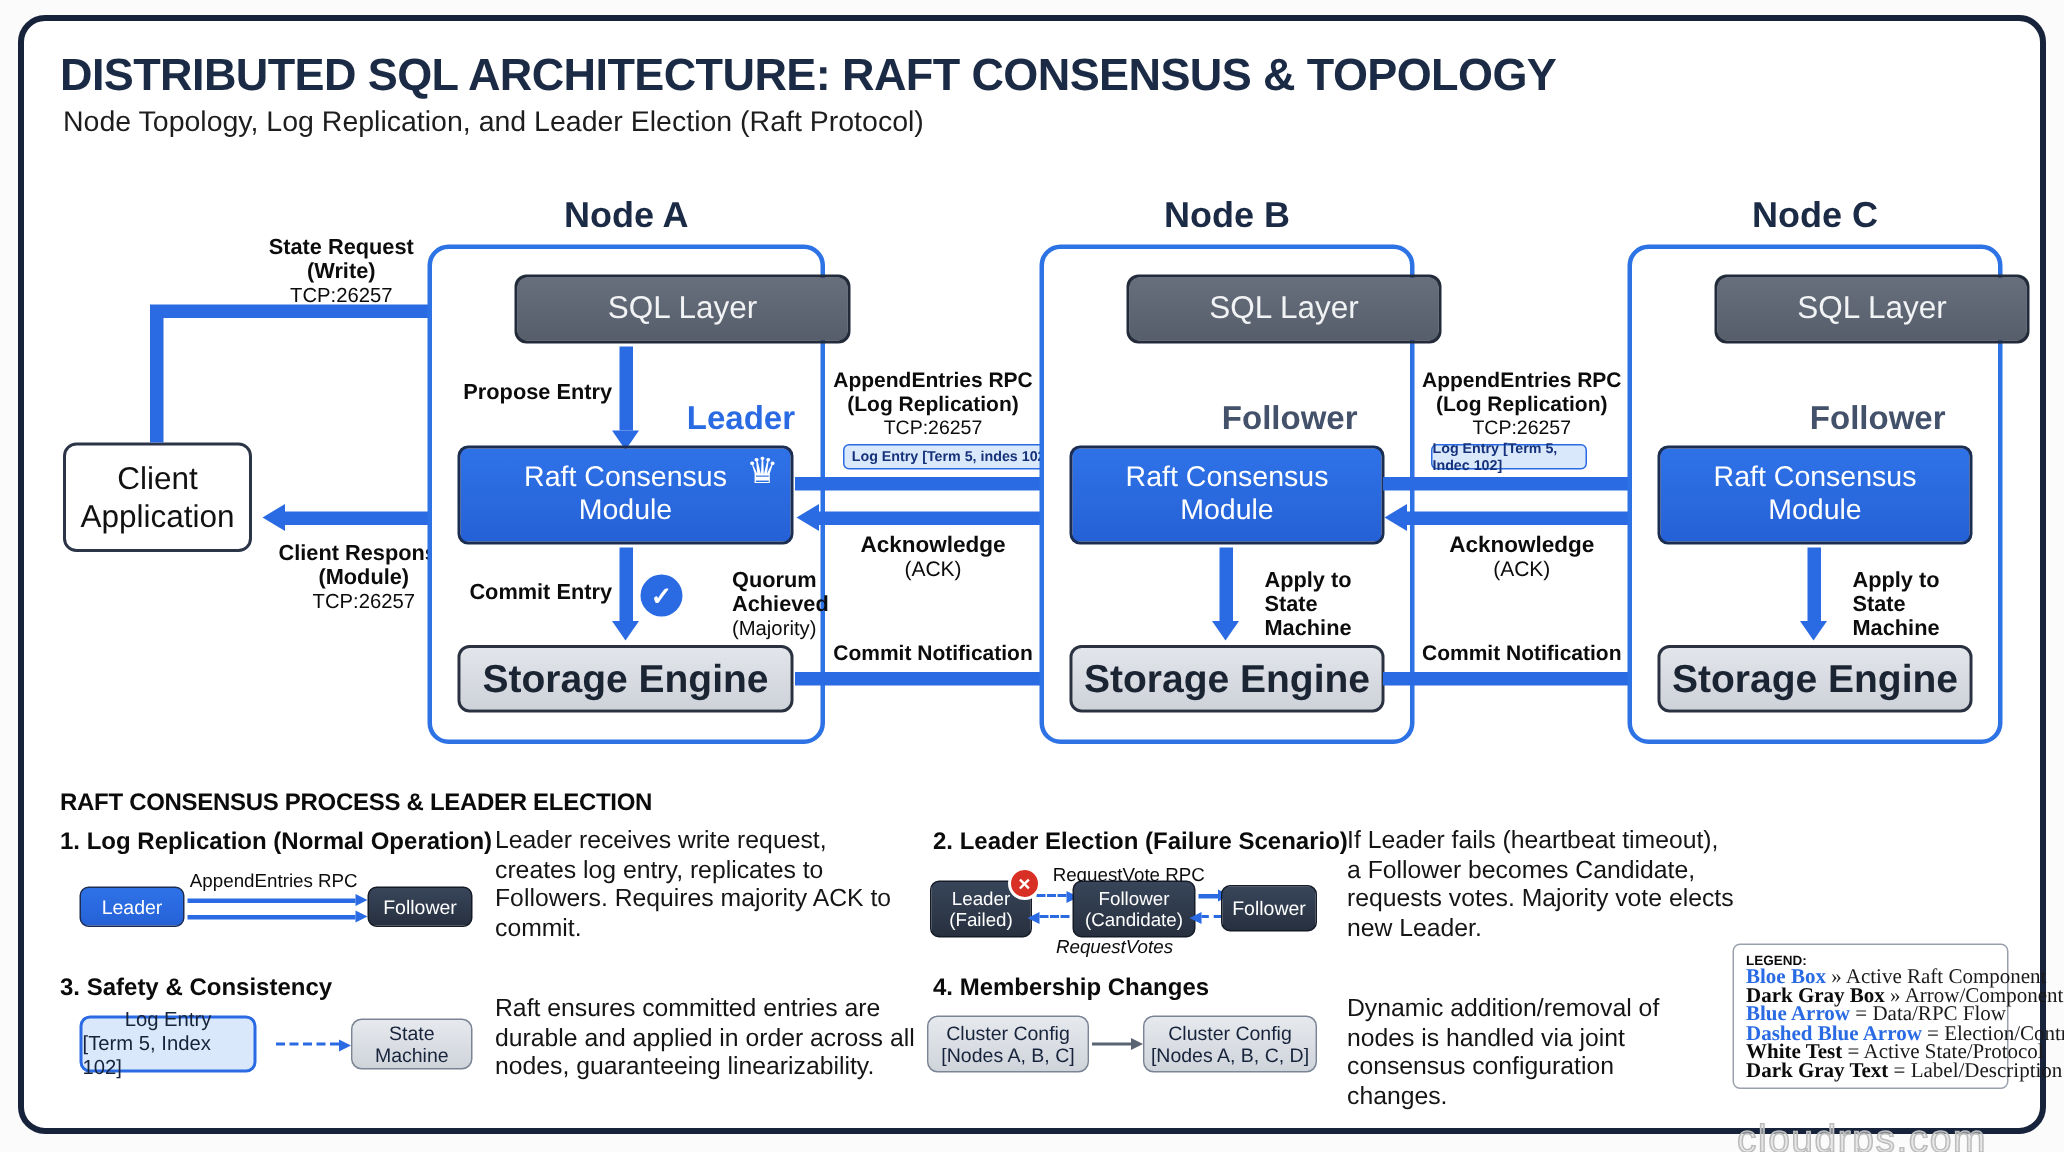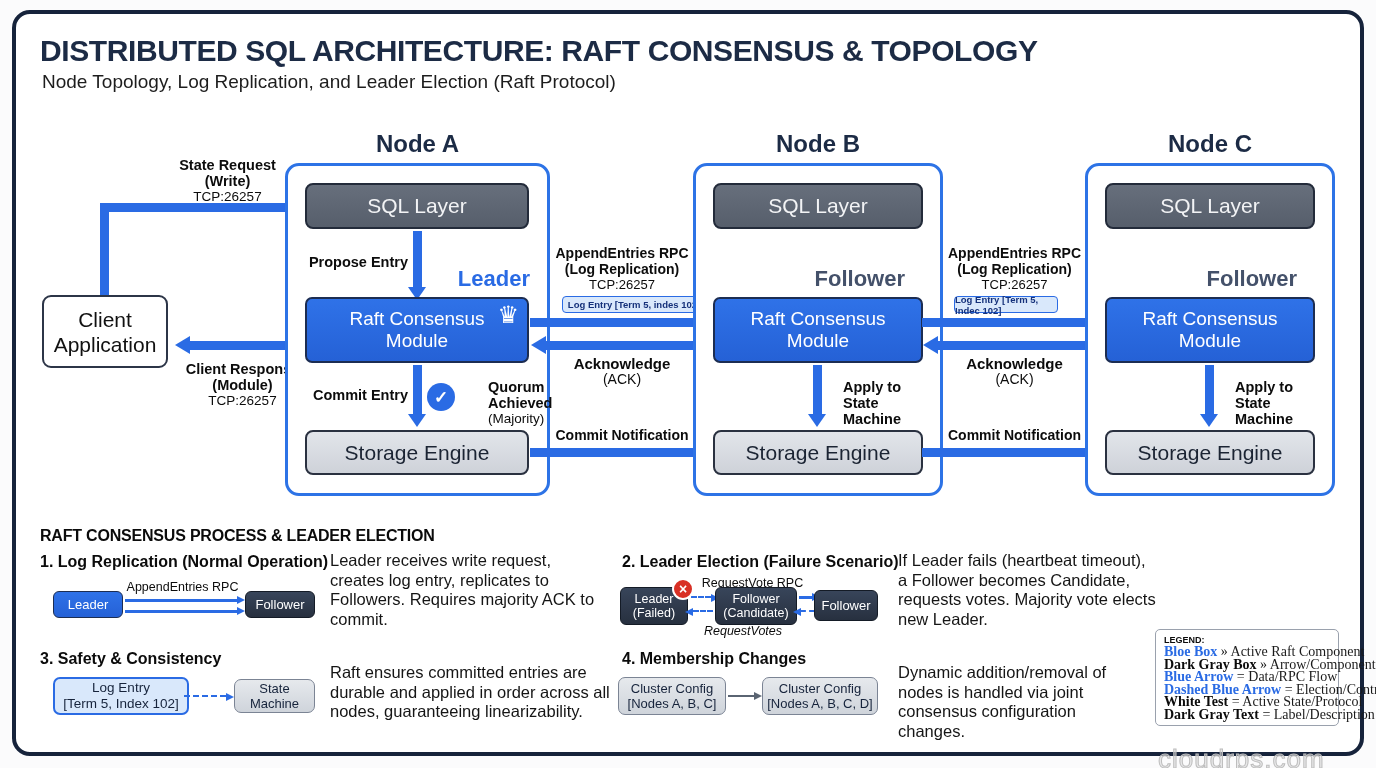--- a/index.html
+++ b/index.html
@@ -15,23 +15,23 @@
   .r{text-align:right;}
 
   .frame{left:12px;top:10px;width:1352px;height:746px;border:4px solid var(--navy);border-radius:18px;background:#fff;}
 
   .page-title{left:40px;top:34px;font-size:30px;font-weight:800;color:var(--title);letter-spacing:-.4px;}
   .page-subtitle{left:42px;top:71px;font-size:19px;color:#1d1d1d;}
 
   .node{border:3.5px solid #2d73e6;border-radius:14px;background:#fff;}
   .node-title{font-size:24px;font-weight:800;color:var(--title);}
   .box{display:flex;align-items:center;justify-content:center;border-radius:8px;}
-  .sql{background:linear-gradient(#676f7c,#565e6b);border:2px solid #232b3a;color:#f2f3f5;font-size:21px;}
+  .sql{background:linear-gradient(#676f7c,#565e6b);border:2px solid #232b3a;color:#f2f3f5;font-size:21px;margin-left:38px;}
   .raft{background:linear-gradient(#2f72e8,#2561d6);border:2.5px solid #1c2d52;border-radius:7px;color:#fff;font-size:19px;line-height:22px;font-weight:500;flex-direction:column;}
-  .storage{background:linear-gradient(#e2e5ea,#ced2d9);border:2px solid #2a3140;color:#1b2433;font-size:21px;}
+  .storage{background:linear-gradient(#e2e5ea,#ced2d9);border:2px solid #2a3140;color:#1b2433;font-size:26px;font-weight:bold;}
   .role{font-size:22px;font-weight:bold;}
   .lbl{font-size:14.5px;font-weight:bold;color:#0c0c0c;line-height:16px;}
   .lbl .rg{font-weight:normal;font-size:13.5px;}
   .rpc-lbl{font-size:14px;font-weight:bold;color:#0c0c0c;line-height:15.5px;}
   .rpc-lbl .rg{font-weight:normal;font-size:13px;}
 
   .badge{background:var(--ltblue);border:1.5px solid var(--blue);border-radius:4px;color:#15317a;font-size:9.5px;font-weight:bold;display:flex;align-items:center;justify-content:center;}
 
   
   .sh{position:absolute;background:var(--blue);height:9px;}
@@ -239,21 +239,21 @@
     <span class="hd hrs"></span>
   </div>
 <div class="dsh" style="left:801px;top:610px;width:13px;">
     <span class="hd hls"></span>
   </div>
 <div class="abs mini mini-dark" style="left:814px;top:590px;width:64px;height:31px;">Follower</div>
 <div class="abs mini-lbl c" style="left:688px;top:624px;width:110px;font-style:italic;">RequestVotes</div>
 
 <div class="abs sec-title" style="left:40px;top:650px;">3. Safety &amp; Consistency</div>
 <div class="abs sec-desc" style="left:330px;top:663px;width:285px;">Raft ensures committed entries are durable and applied in order across all nodes, guaranteeing linearizability.</div>
-<div class="abs mini mini-ltblue" style="left:53px;top:677px;width:136px;height:38px;font-size:13.5px;line-height:16px;">
+<div class="abs mini mini-ltblue" style="left:53px;top:677px;width:118px;height:38px;font-size:13.5px;line-height:16px;">
   <span>Log Entry</span>
   <span>[Term 5, Index 102]</span>
 </div>
 <div class="dsh" style="left:184px;top:695px;width:42px;">
     <span class="hd hrs"></span>
   </div>
 <div class="abs mini mini-gray" style="left:234px;top:679px;width:81px;height:34px;">
   <span>State</span>
   <span>Machine</span>
 </div>

